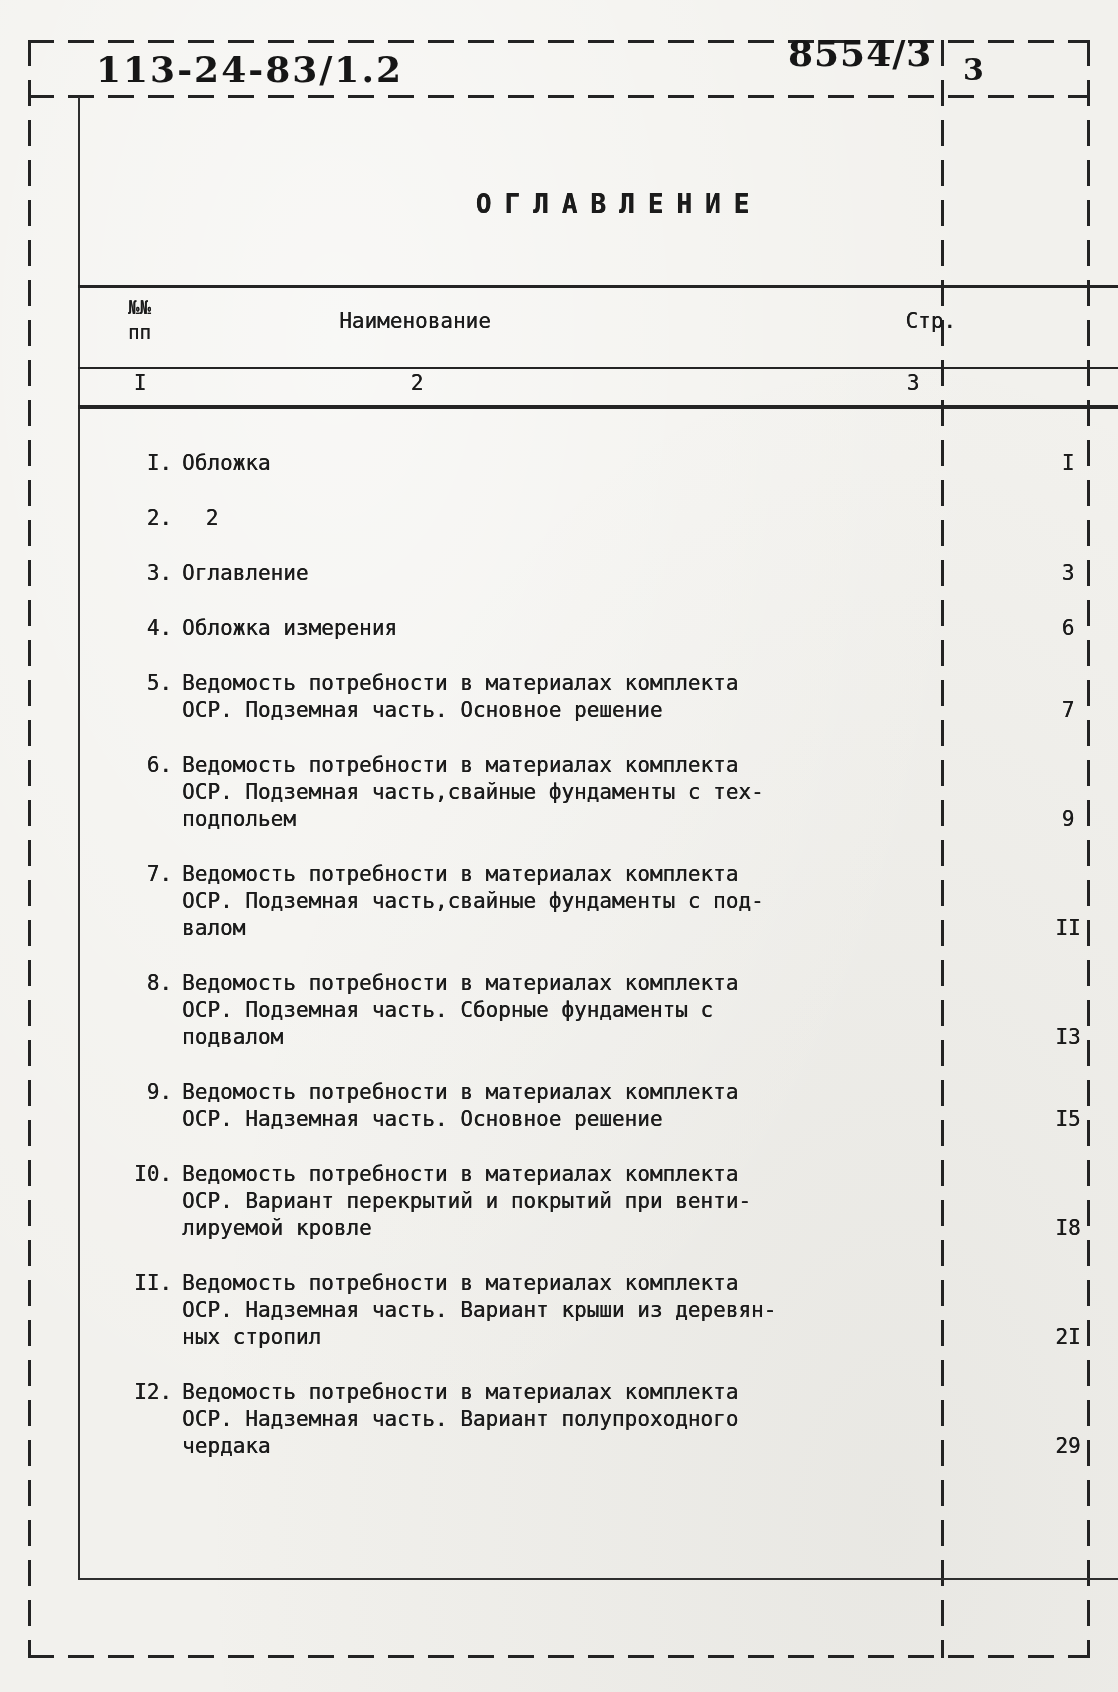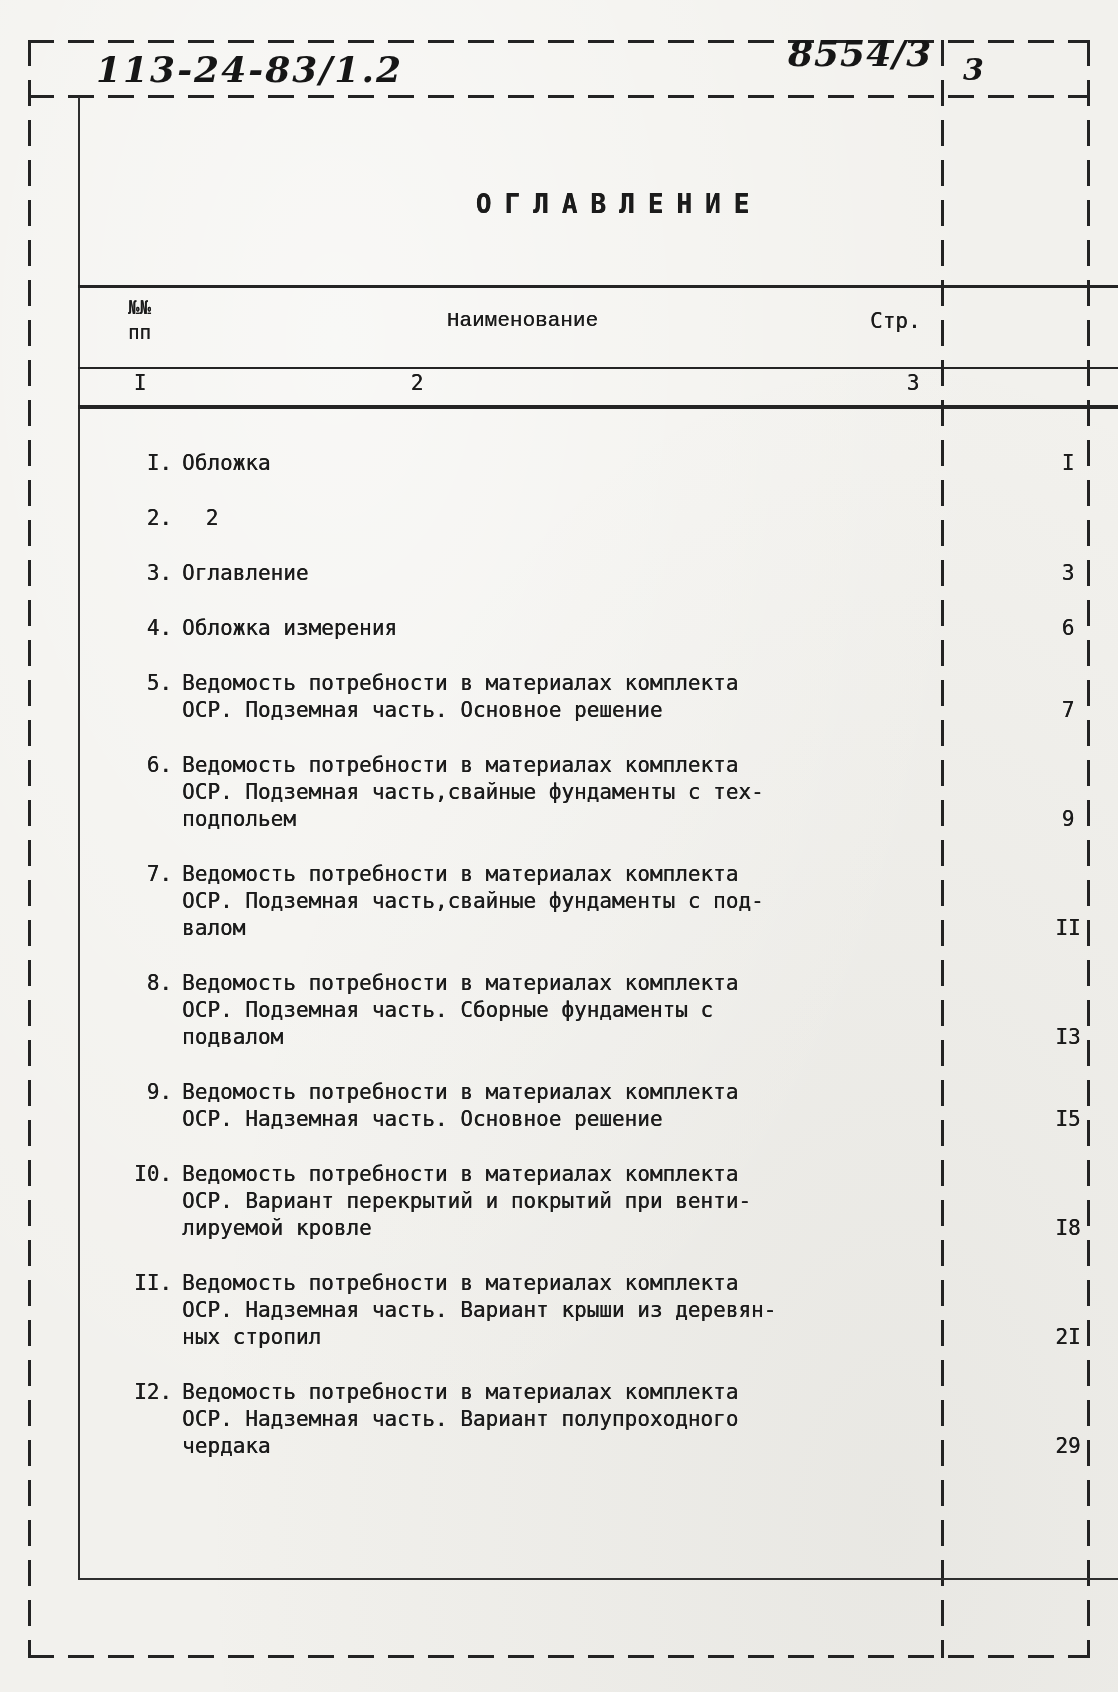--- a/index.html
+++ b/index.html
@@ -29,21 +29,20 @@
   .frame-top    { left: 28px;  top: 40px;   width: 1062px; }
   .frame-bottom { left: 28px;  top: 1655px; width: 1062px; }
   .frame-left   { left: 28px;  top: 40px;   height: 1618px; }
   .frame-right  { left: 1087px;top: 40px;   height: 1618px; }
   .sep-vertical { left: 941px; top: 40px;   height: 1618px; }
   .sep-top-band { left: 28px;  top: 95px;   width: 1062px; }
 
   
   .hand {
     font-family: "DejaVu Serif", "Liberation Serif", serif;
-    font-style: italic;
     font-weight: 600;
     color: #161616;
   }
   .doc-code    { position: absolute; left: 96px;  top: 48px; font-size: 36px; letter-spacing: 2px; }
   .order-num   { position: absolute; left: 788px; top: 32px; font-size: 36px; letter-spacing: 1px; }
   .page-num    { position: absolute; left: 963px; top: 52px; font-size: 30px; }
 
   
   .content-box {
     position: absolute;
@@ -61,22 +60,22 @@
     letter-spacing: 13px;
     text-shadow: 0.4px 0 0 #1b1b1b;
   }
   .tline { position: absolute; left: -2px; width: calc(100% + 4px); background: #242424; }
   .tline-a { top: 188px; height: 3px; }
   .tline-b { top: 270px; height: 2px; }
   .tline-c { top: 308px; height: 4px; }
 
   .th { position: absolute; font-size: 21px; text-shadow: 0.3px 0 0 #1b1b1b; }
   .th-num   { left: 48px;  top: 198px; width: 100px; white-space: pre-line; font-size: 19px; line-height: 25px; }
-  .th-name  { left: 124px; top: 212px; width: 394px; text-align: right; font-family: Liberation Mono, monospace; }
-  .th-page  { left: 790px; top: 212px; width: 86px;  text-align: left; }
+  .th-name  { left: 138px; top: 212px; width: 394px; text-align: center; }
+  .th-page  { left: 790px; top: 212px; width: 86px;  text-align: right; }
 
   .ci { position: absolute; top: 274px; font-size: 21px; text-align: center; text-shadow: 0.3px 0 0 #1b1b1b; }
   .ci-1 { left: 30px;  width: 60px; }
   .ci-2 { left: 140px; width: 394px; }
   .ci-3 { left: 790px; width: 86px; }
 
   
   .toc-rows {
     position: absolute;
     left: 0; top: 353px;

